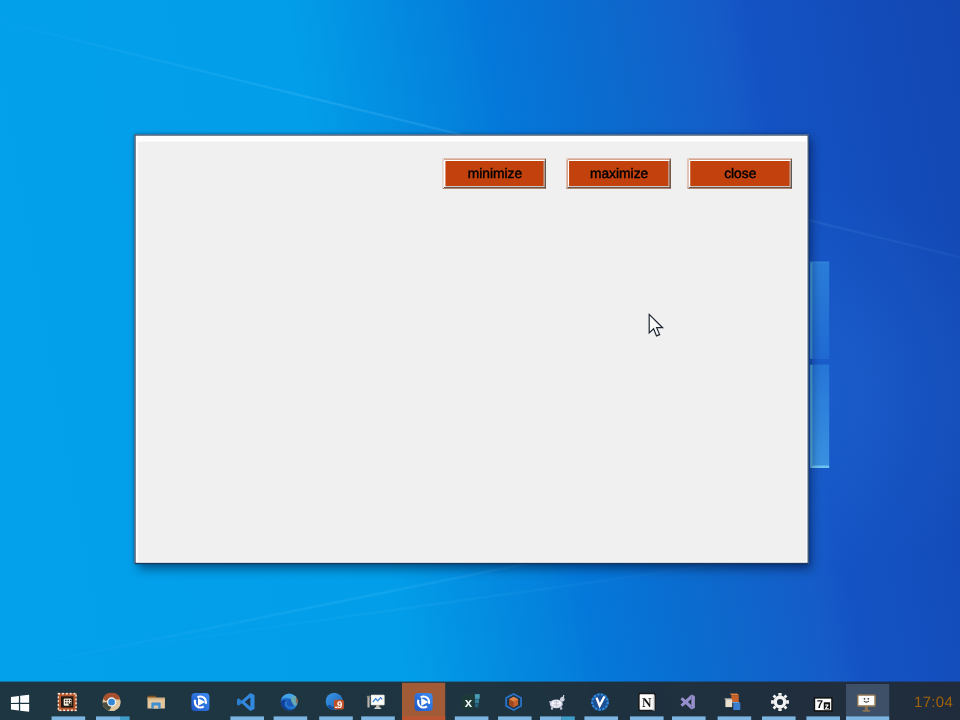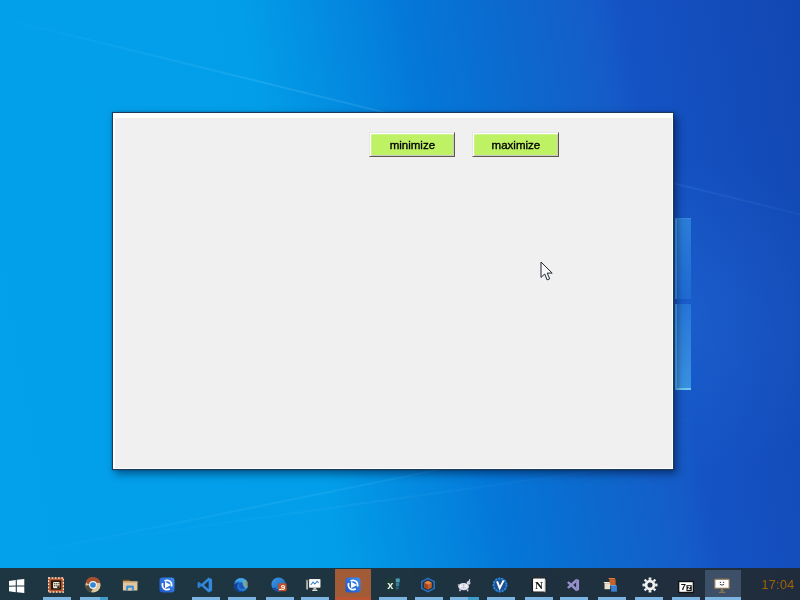--- a/index.html
+++ b/index.html
@@ -26,21 +26,21 @@
     background:linear-gradient(to bottom, rgba(60,165,240,.34), rgba(90,200,248,.5));
     border-left:2px solid rgba(110,212,250,.6);
     border-bottom:2.5px solid rgba(135,225,252,.75);}
 
   
   #win{left:112.4px;top:111.6px;width:560px;height:356px;
     background:#fdfdfd;border:1.2px solid #1a3a5e;
     box-shadow:3px 4px 8px rgba(0,0,25,.45), 0 0 2px rgba(0,0,30,.3);}
   #winbody{position:absolute;left:1.5px;right:1.5px;top:5.5px;bottom:1px;background:#f0f0f0;}
 
-  .tkbtn{position:absolute;height:23px;background:#bef264;
+  .tkbtn{position:absolute;height:23px;background:#c2410c;
     border-right:1.4px solid #5f574d;border-bottom:1.4px solid #5f574d;
     border-top:1px solid #e6e6e6;border-left:1px solid #e6e6e6;
     box-shadow:inset 1.2px 1.2px 0 #ffffff, inset -1px -1px 0 #c9c9c9;
     font-size:11.5px;color:#000;text-align:center;line-height:25px;
     -webkit-text-stroke:0.35px #000;}
 
   
   #bar{left:0;top:568px;width:800px;height:32px;background:rgba(34,41,44,0.89);}
   .ic{position:absolute;top:9px;width:16px;height:16px;}
   .ul{position:absolute;top:29px;height:3px;background:#7cb5e2;}
@@ -61,20 +61,21 @@
        background:linear-gradient(to right,rgba(120,210,255,.0),rgba(120,210,255,.12) 40%,rgba(120,210,255,.07) 75%,rgba(120,210,255,0));"></div>
   <div class="beam" style="left:60px;top:545px;width:660px;transform:rotate(-8deg);
        background:linear-gradient(to right,rgba(120,210,255,.0),rgba(120,210,255,.08) 45%,rgba(120,210,255,0));"></div>
   <div class="abs pane" id="pane1"></div>
   <div class="abs pane" id="pane2"></div>
 
   <div class="abs" id="win">
     <div id="winbody"></div>
     <div class="tkbtn" style="left:256px;top:19px;width:84px;">minimize</div>
     <div class="tkbtn" style="left:359px;top:19px;width:85px;">maximize</div>
+    <div class="tkbtn" style="left:460px;top:19px;width:85px;">close</div>
   </div>
 
   <svg class="abs" style="left:540.4px;top:260.8px;" width="14" height="21" viewBox="0 0 14 21">
     <path d="M1,1 L1,16.4 L4.7,13.0 L7.1,18.9 L9.7,17.8 L7.2,12.1 L12.2,12.1 Z" fill="#f8f8f8" stroke="#1e2733" stroke-width="1"></path>
   </svg>
 
   <div class="abs" id="bar">
 
     <svg class="ic" style="left:9px;top:10px;" width="18" height="16" viewBox="0 0 18 16">
       <polygon points="0,2.3 7.6,1.2 7.6,7.5 0,7.7" fill="#fff"></polygon>

